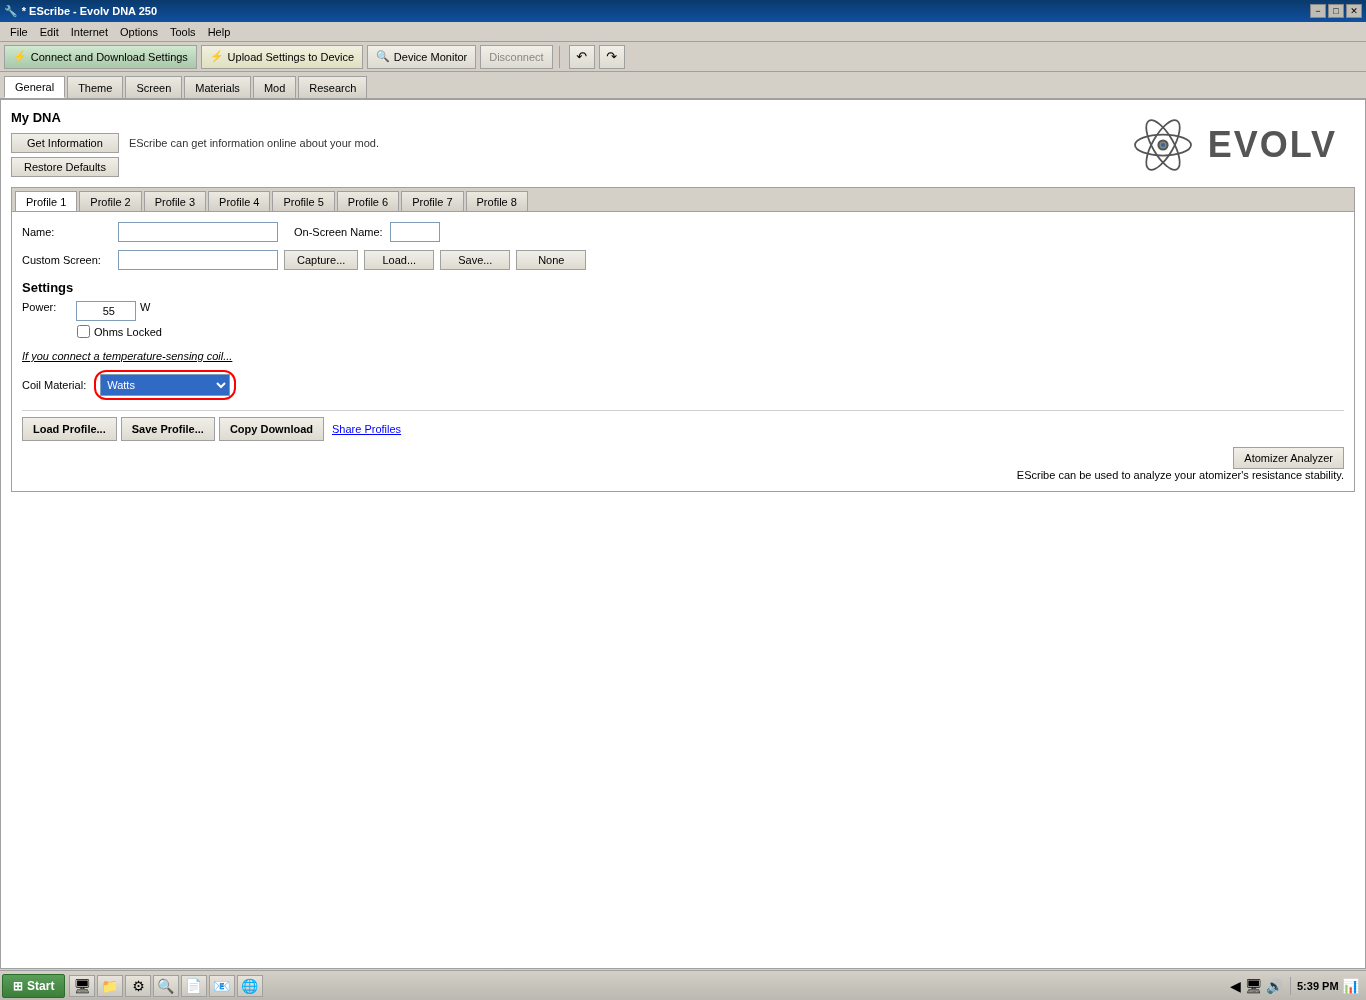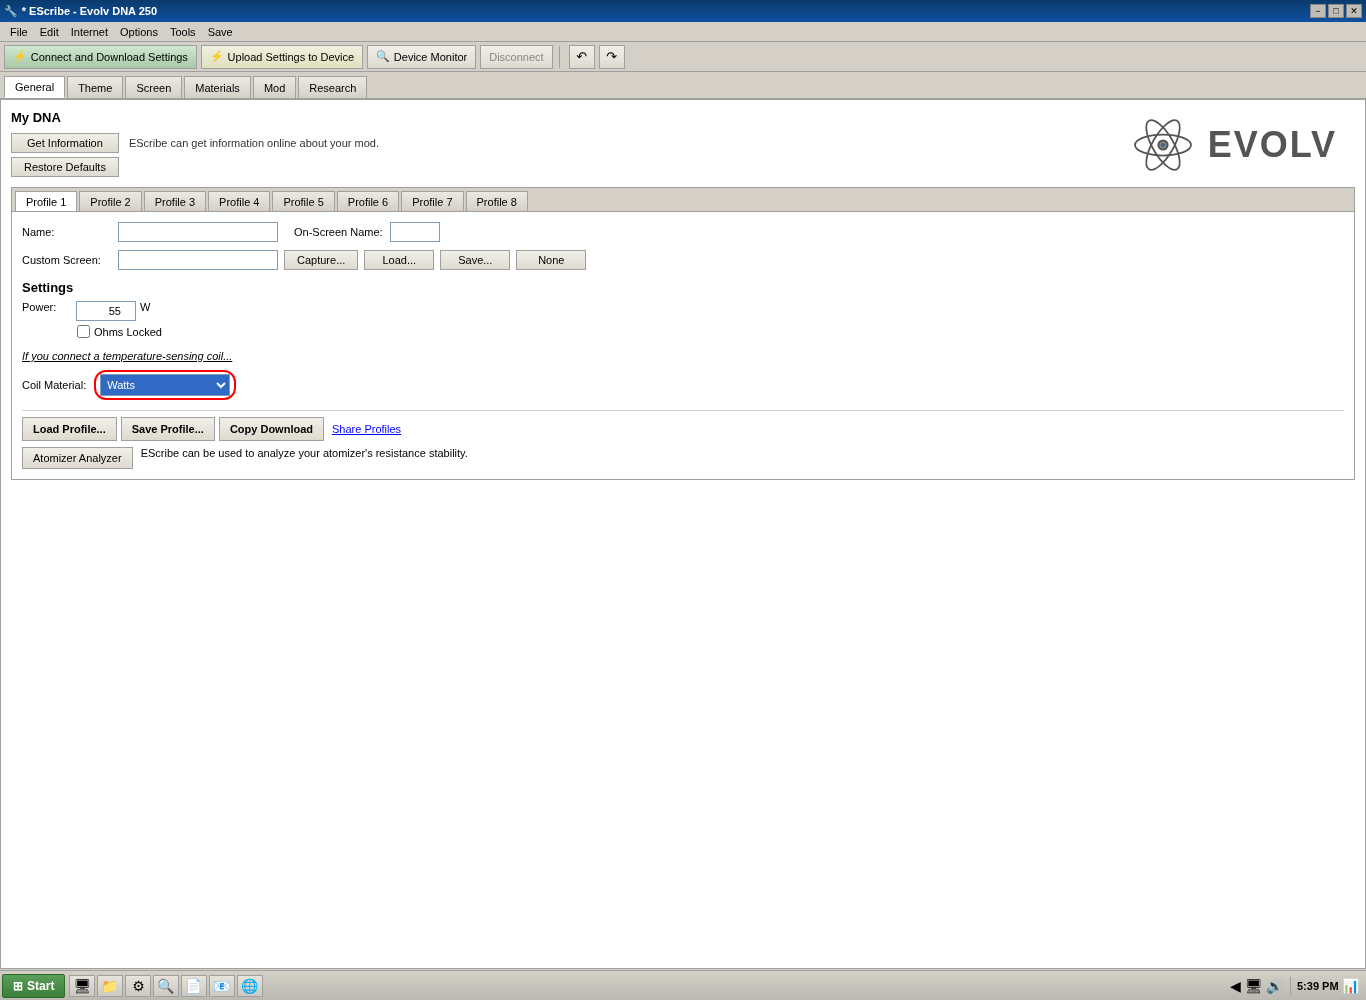--- a/index.html
+++ b/index.html
@@ -223,21 +223,21 @@
     .power-row {
       display: flex;
       gap: 4px;
     }
     .power-label { min-width: 50px; font-size: 11px; }
     .power-input {
       border: 1px solid #7f9db9;
       height: 20px;
       width: 60px;
       text-align: right;
-      padding-right: 14px;
+      padding-right: 20px;
       font-size: 11px;
     }
     .power-unit { font-size: 11px; }
     .checkbox-row {
       display: flex;
       align-items: center;
       gap: 4px;
       margin-top: 4px;
       margin-left: 55px;
     }
@@ -305,22 +305,23 @@
       text-decoration: underline;
       cursor: pointer;
       font-size: 11px;
       margin-left: 4px;
       display: flex; align-items: center;
     }
 
     
     #atomizer-row {
       display: flex;
-      align-items: flex-start;
+      align-items: flex-end;
       margin-top: 6px;
+      flex-direction: column;
     }
     .atomizer-btn {
       background: linear-gradient(to bottom, #f0efe8, #dedad0);
       border: 1px solid #a0a0a0;
       height: 22px;
       padding: 0 10px;
       cursor: pointer;
       font-size: 11px;
       white-space: nowrap;
     }
@@ -403,21 +404,21 @@
     <button class="title-btn">✕</button>
   </div>
 </div>
 
 <div id="menu-bar">
   <span class="menu-item">File</span>
   <span class="menu-item">Edit</span>
   <span class="menu-item">Internet</span>
   <span class="menu-item">Options</span>
   <span class="menu-item">Tools</span>
-  <span class="menu-item">Save</span>
+  <span class="menu-item">Help</span>
 </div>
 
 <div id="toolbar">
   <button class="toolbar-btn primary">
     <span>⚡</span>
     <span>Connect and Download Settings</span>
   </button>
   <button class="toolbar-btn upload">
     <span>⚡</span>
     <span>Upload Settings to Device</span>

